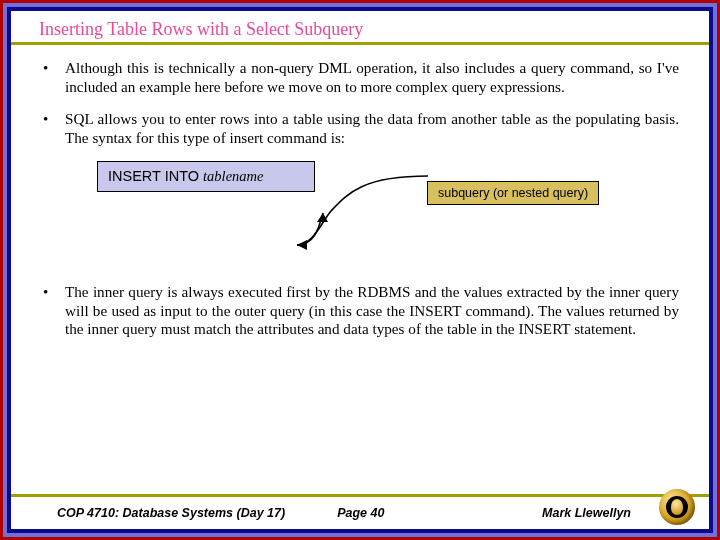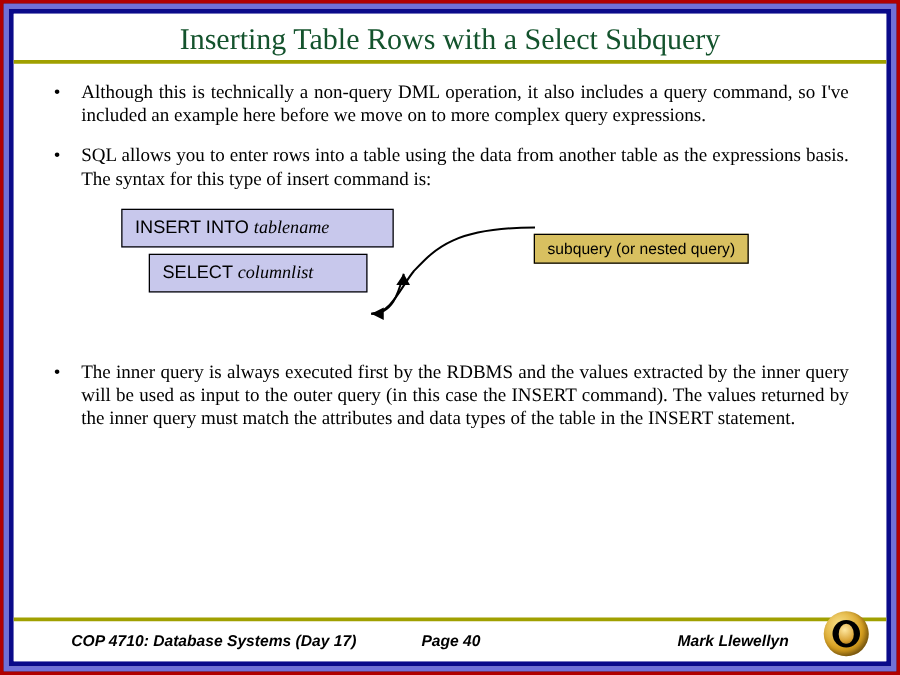--- a/index.html
+++ b/index.html
@@ -26,23 +26,23 @@
     background: #fff;
     position: relative;
   }
   .content {
     width: 100%; height: 100%;
     padding: 4px 28px 0 28px;
     background: #fff;
     position: relative;
   }
   .title {
-    text-align: center;
-    font-size: 24px;
-    color: #14532d;
+    text-align: left;
+    font-size: 18px;
+    color: #ec4899;
     font-weight: normal;
     padding: 4px 0 2px 0;
   }
   .title-underline {
     height: 3px;
     background: #a0a000;
     margin: 0 -28px 14px -28px;
   }
   ul.bullets {
     list-style: none;
@@ -160,30 +160,27 @@
   <h1 class="title">Inserting Table Rows with a Select Subquery</h1>
   <div class="title-underline"></div>
 
   <ul class="bullets">
     <li>
       <span class="bullet-dot">•</span>
       <span class="bullet-text">Although this is technically a non-query DML operation, it also includes a query command, so I've included an example here before we move on to more complex query expressions.</span>
     </li>
     <li>
       <span class="bullet-dot">•</span>
-      <span class="bullet-text">SQL allows you to enter rows into a table using the data from another table as the expressions basis.  The syntax for this type of insert command is:</span>
+      <span class="bullet-text">SQL allows you to enter rows into a table using the data from another table as the populating basis.  The syntax for this type of insert command is:</span>
     </li>
   </ul>
 
   <div class="sql-block">
     <div class="sql-box box-insert">
       <span class="kw">INSERT INTO </span><span class="it">tablename</span>
-    </div>
-    <div class="sql-box box-select">
-      <span class="kw">SELECT </span><span class="it">columnlist</span>
     </div>
     <div class="callout-box">subquery (or nested query)</div>
     <svg class="connector">
       <path d="M 155 3 C 90 3, 75 20, 58 38 C 48 50, 40 72, 24 72" stroke="#000" stroke-width="1.6" fill="none"></path>
       <path d="M 24 72 L 34 67 L 34 77 Z" fill="#000"></path>
       <path d="M 24 72 C 42 72, 46 54, 50 40" stroke="#000" stroke-width="1.6" fill="none"></path>
       <path d="M 50 40 L 44 49 L 55 49 Z" fill="#000"></path>
     </svg>
   </div>
 

